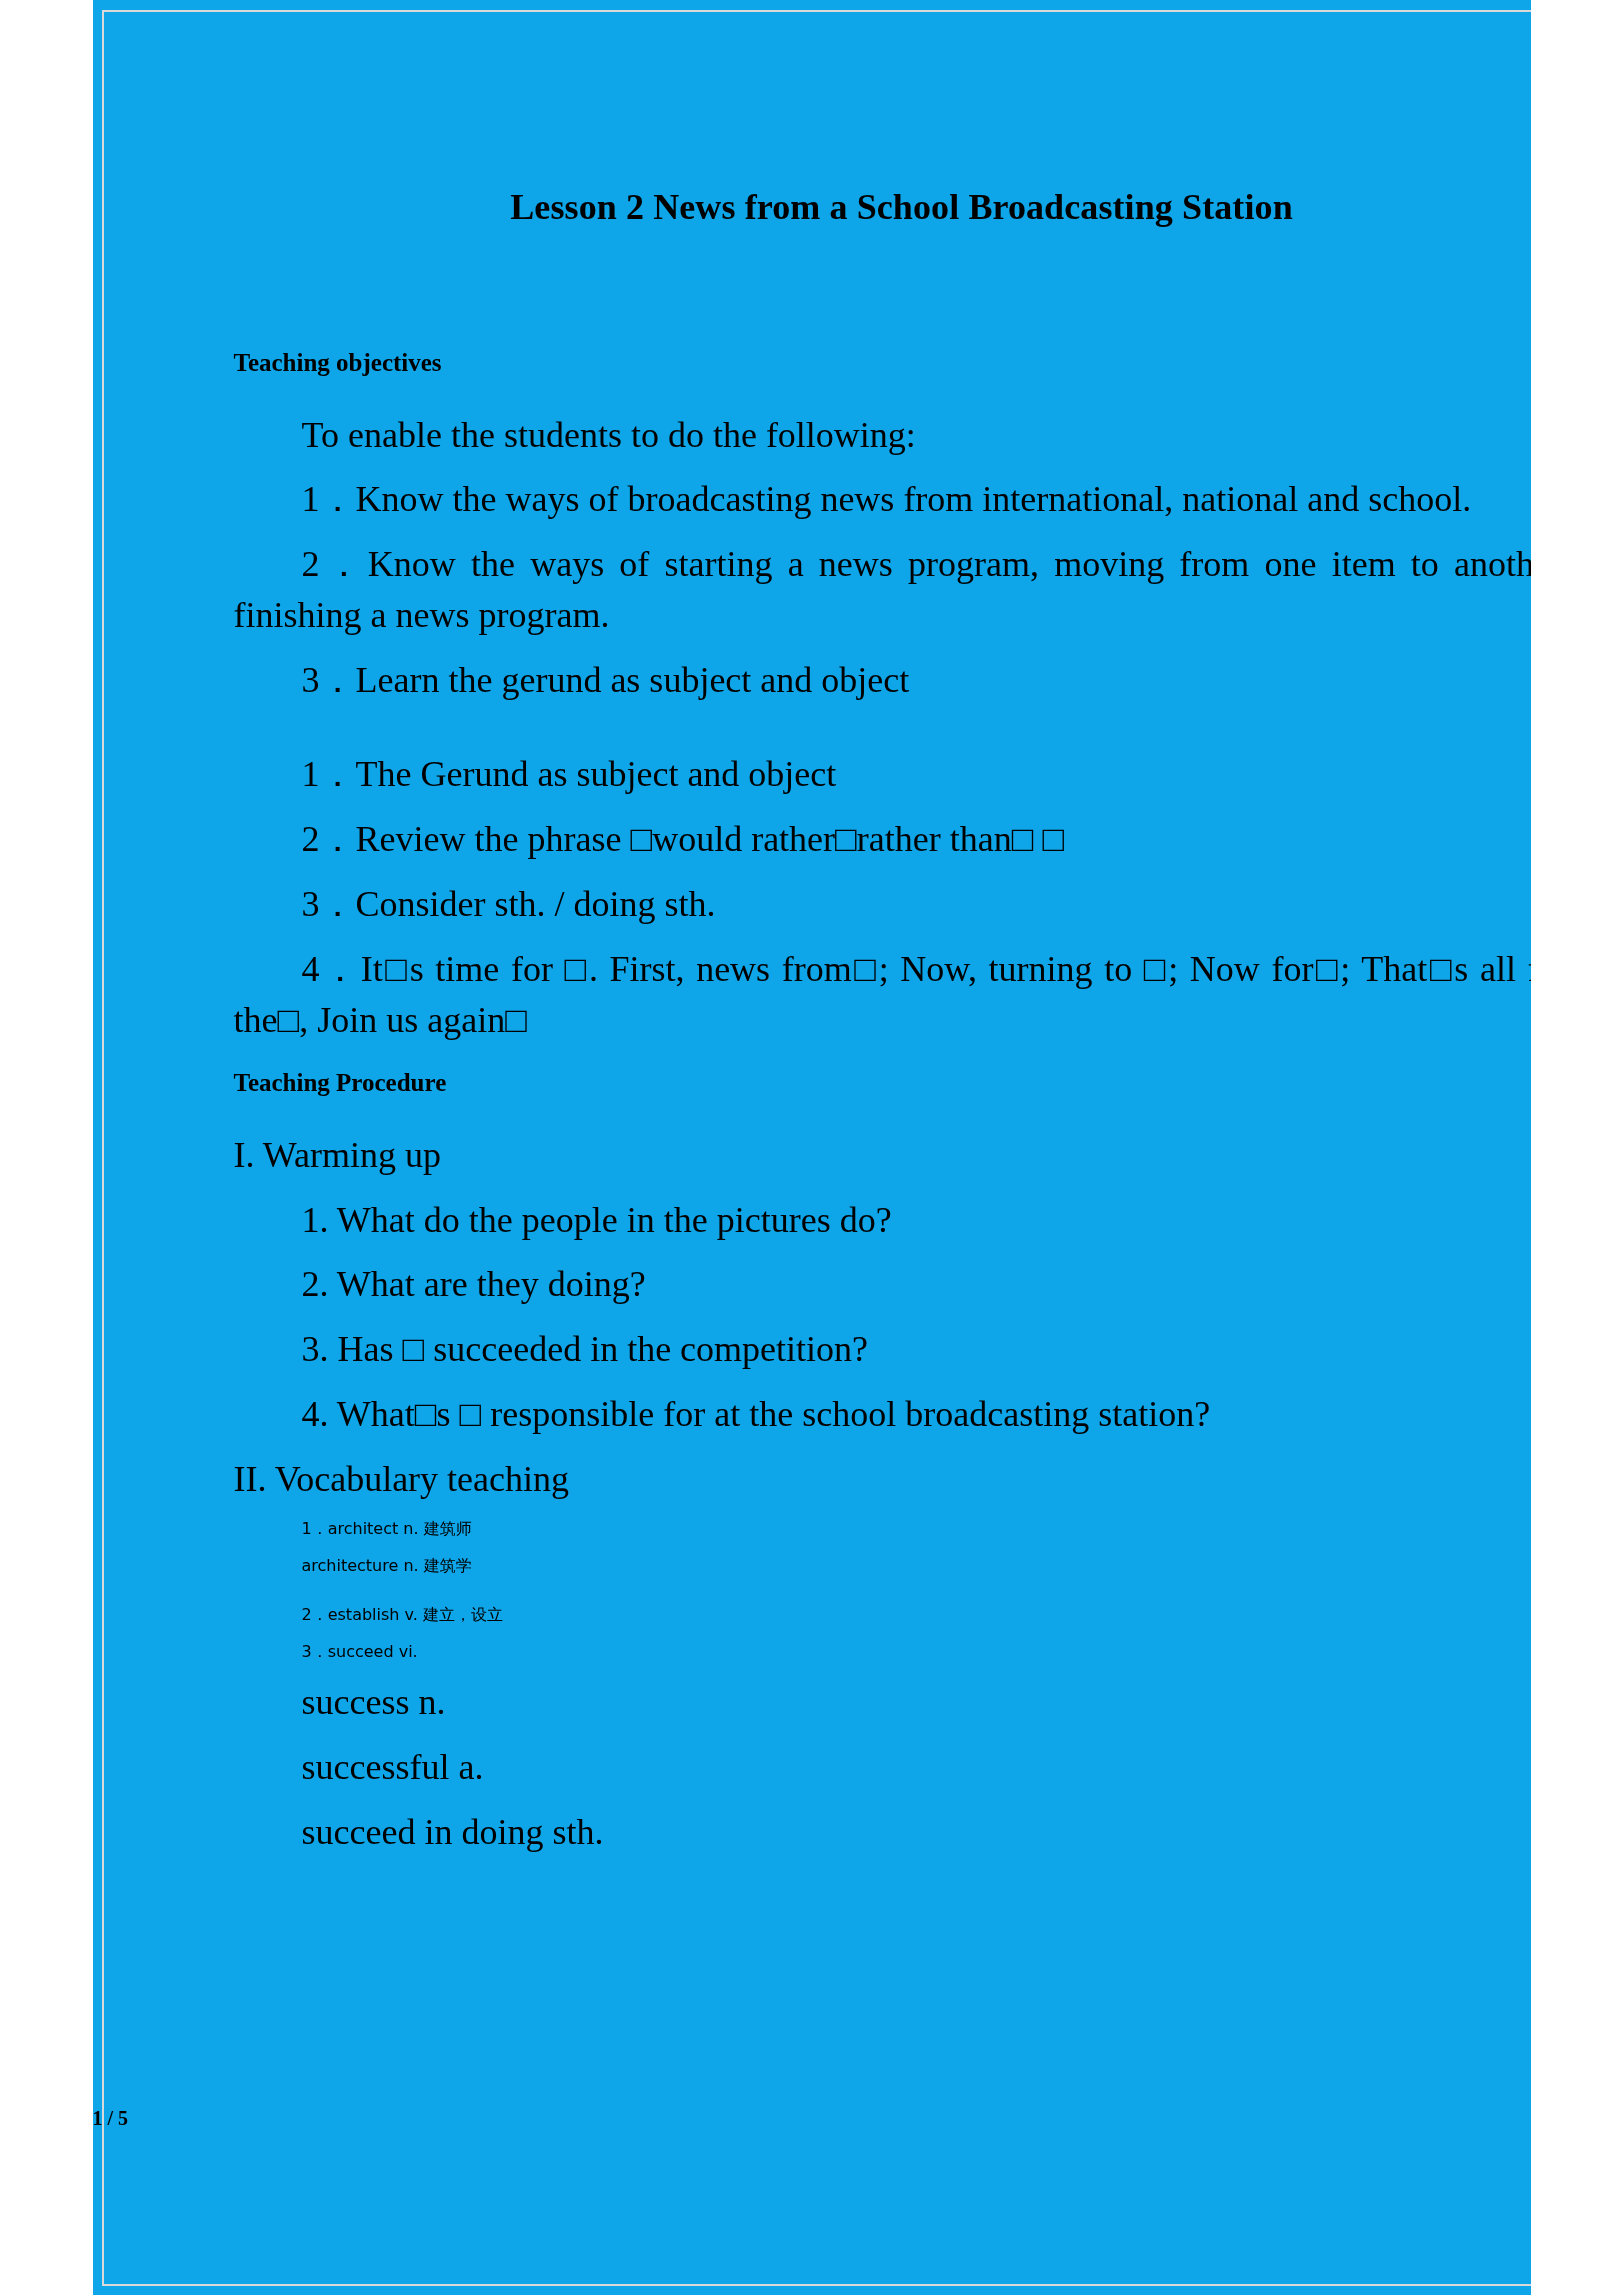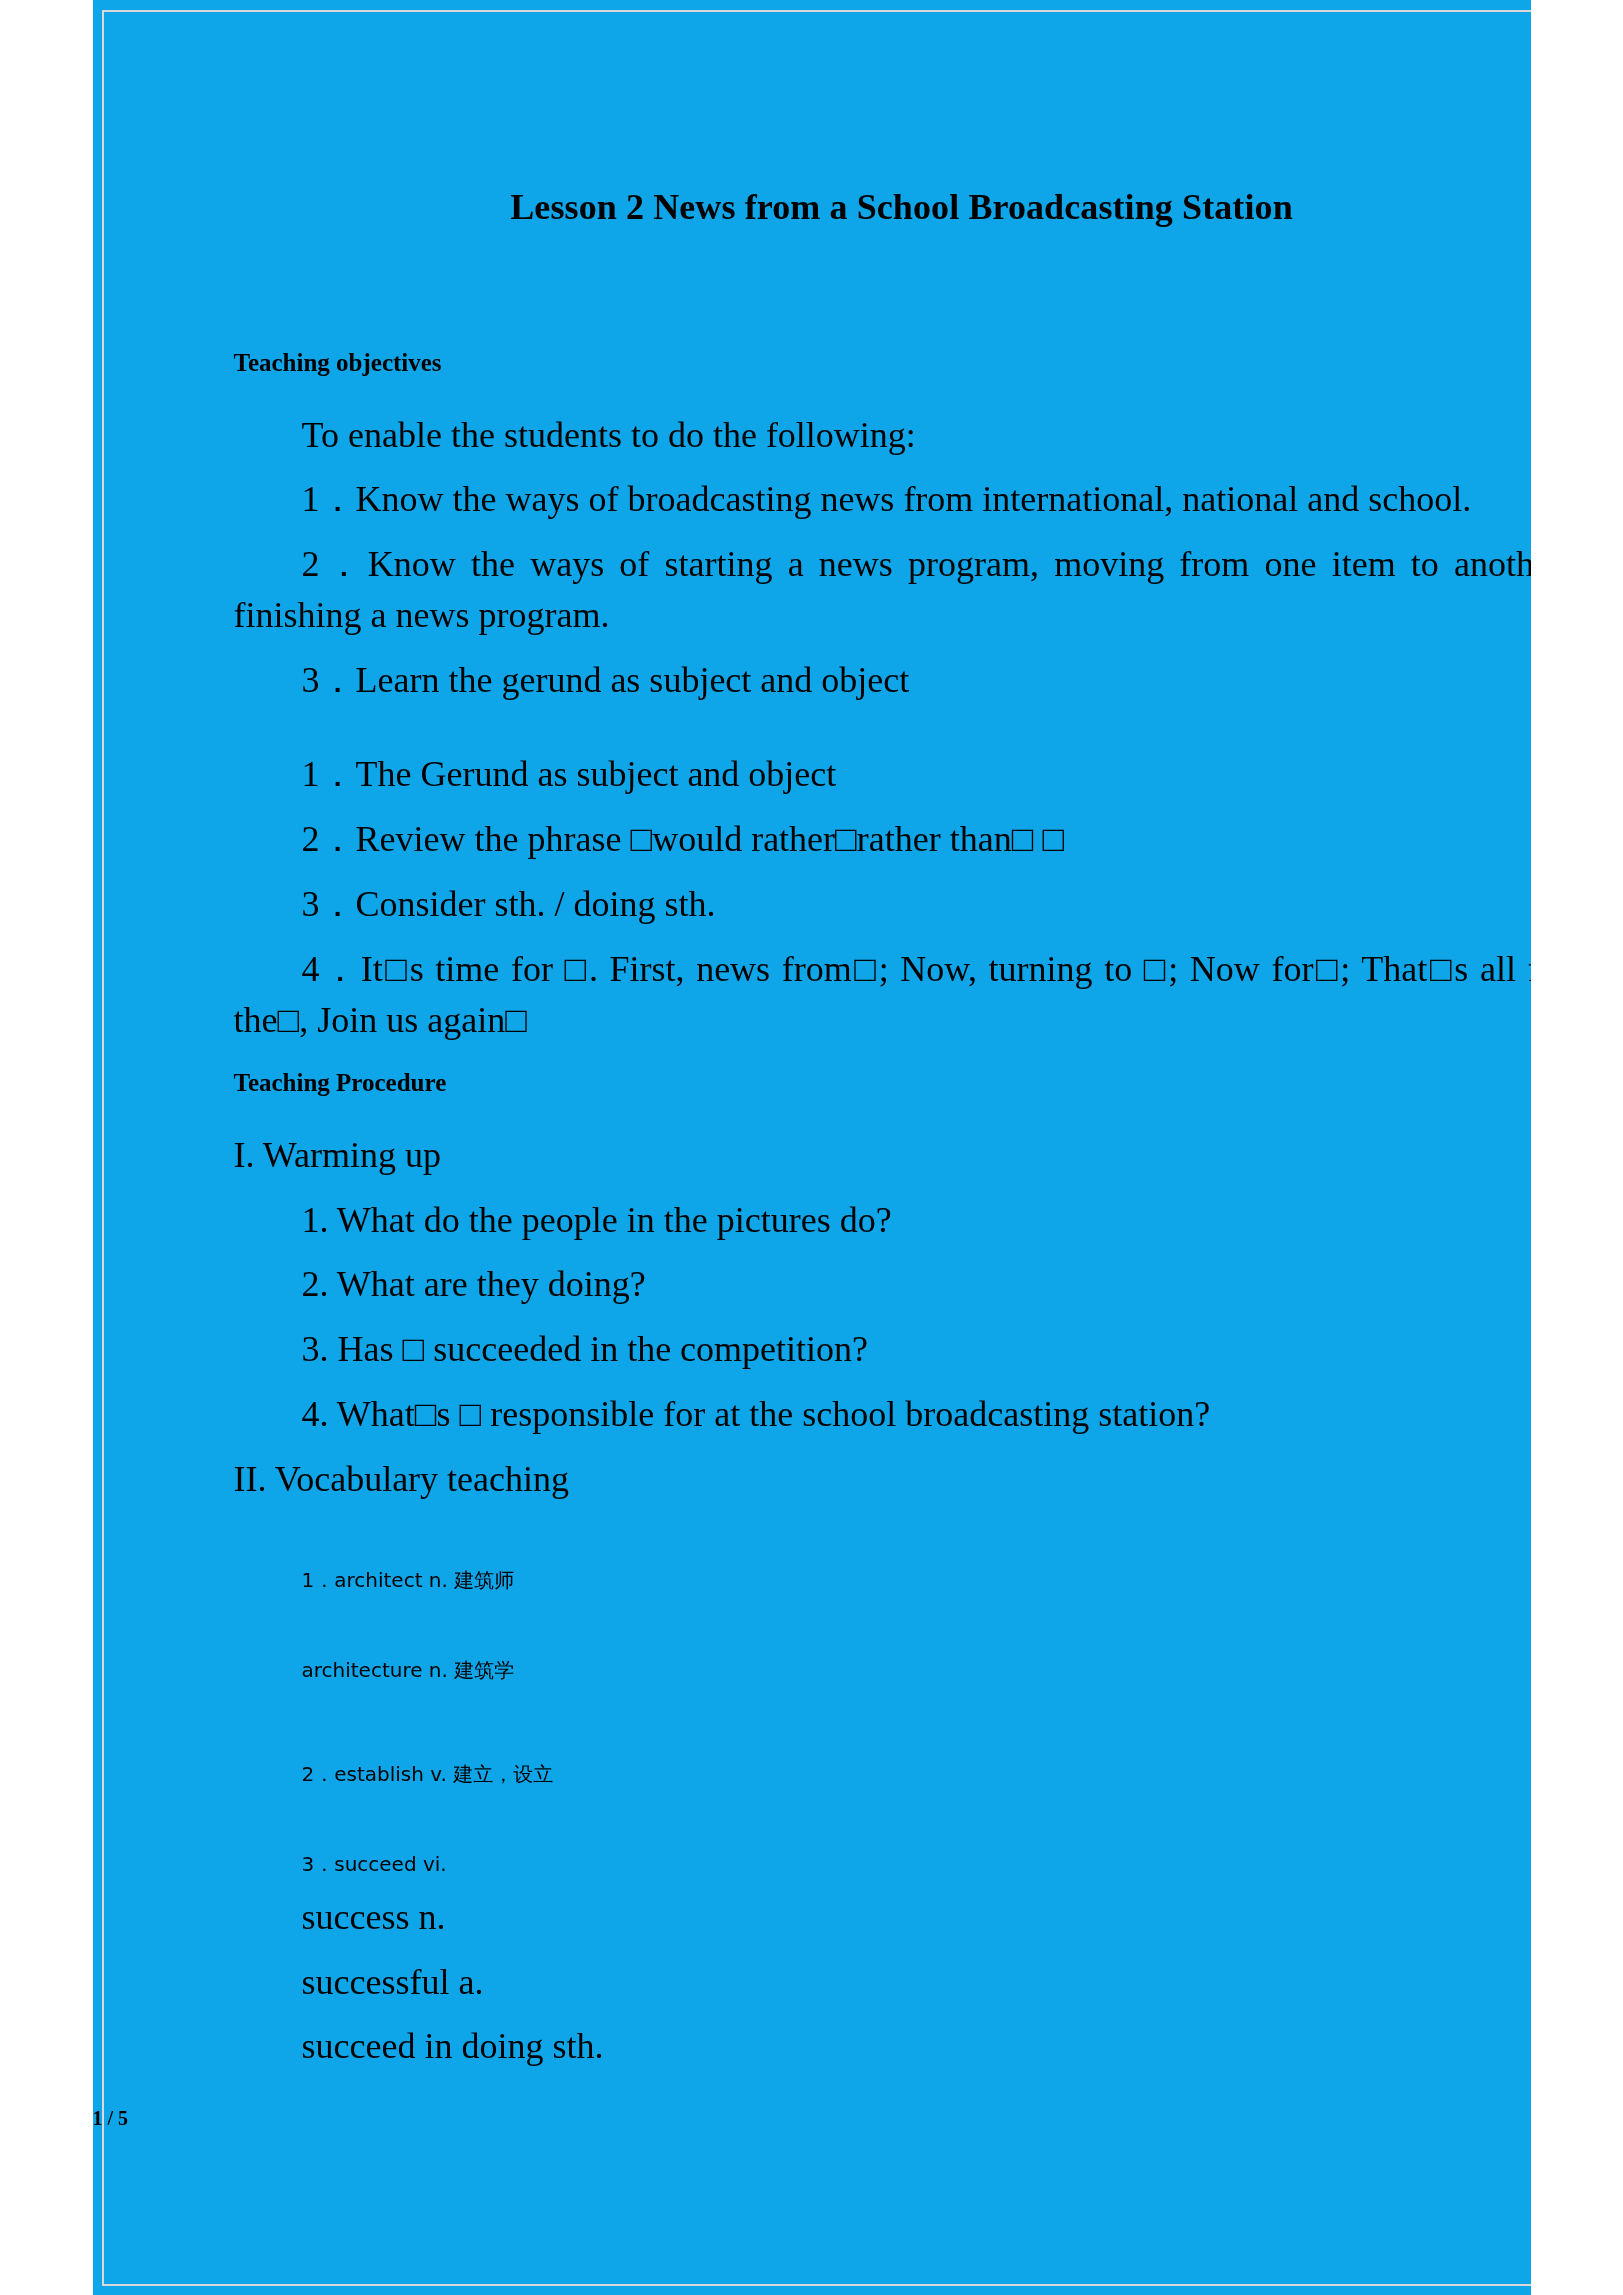--- a/index.html
+++ b/index.html
@@ -67,22 +67,21 @@
     font-family: Liberation Serif, serif;
   }
   .hang {
     padding-left: 68px;
   }
   .noindent {
     text-indent: 0;
   }
   .cjk {
     font-family: "DejaVu Sans", "Liberation Sans", sans-serif;
-    font-size: 20px;
-    margin-top: 48px;
+    font-size: 16px;
   }
   .pnum {
     position: absolute;
     left: 0;
     right: 0;
     top: 2107px;
     text-align: left;
     font-size: 20px;
     font-weight: bold;
     font-family: "Liberation Serif", serif;

